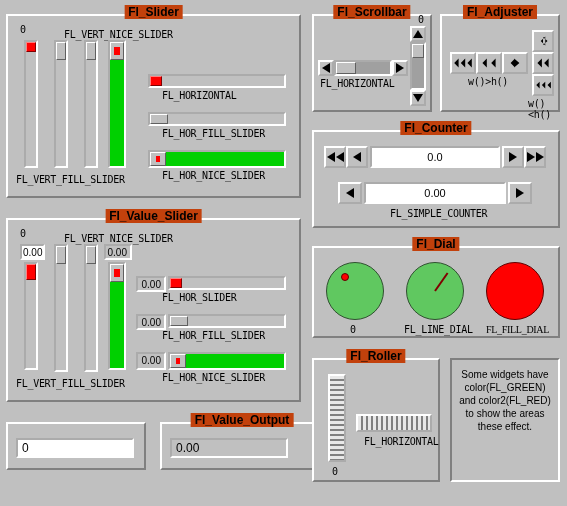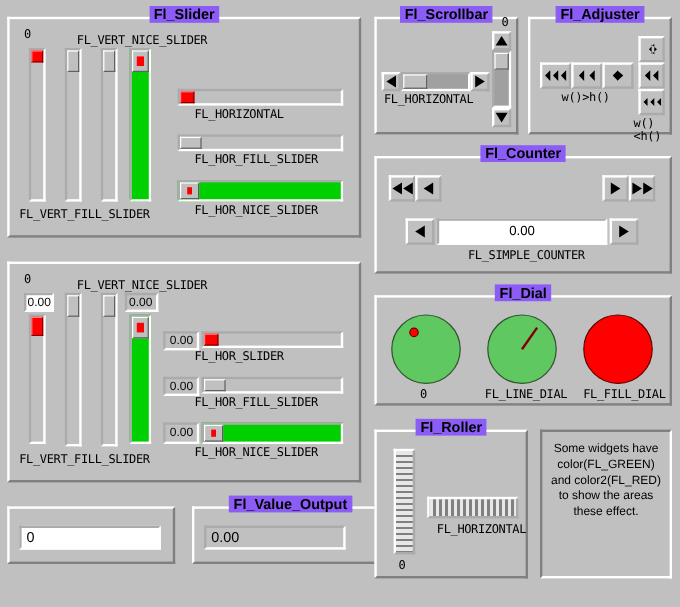--- a/index.html
+++ b/index.html
@@ -16,21 +16,21 @@
     position: absolute;
     border: 2px solid;
     border-color: #ffffff #808080 #808080 #ffffff;
     background: #c0c0c0;
   }
   .panel-title {
     position: absolute;
     top: -11px;
     left: 50%;
     transform: translateX(-50%);
-    background: #8b5cf6;
+    background: #c2410c;
     padding: 0 4px;
     font-weight: bold;
     font-size: 12px;
     white-space: nowrap;
   }
   .smalllabel {
     font-size: 10px;
     font-family: monospace;
     letter-spacing: -0.3px;
     position: absolute;
@@ -214,20 +214,21 @@
 
   <div class="hslider nice" style="left:140px; top:134px; width:138px; height:18px;">
     <div class="thumb" style="left:0;">
         <div class="nicehandle" style="left:5px;width:4px;"></div>
       </div>
   </div>
   <span class="smalllabel" style="left:154px; top:154px;">FL_HOR_NICE_SLIDER</span>
 </div>
 
 <div class="panel" style="left:6px; top:218px; width:295px; height:184px;">
+  <div class="panel-title">Fl_Value_Slider</div>
   <span class="toplabel" style="left:12px; top:8px;">0</span>
   <span class="smalllabel" style="left:56px; top:13px;">FL_VERT_NICE_SLIDER</span>
 
   <div class="valbox" style="left:12px; top:24px; width:25px; height:16px;">0.00</div>
   <div class="valbox gray" style="left:96px; top:24px; width:28px; height:16px;">0.00</div>
 
   <div class="vslider" style="left:16px; top:42px; height:108px;">
     <div class="redthumb" style="top:0; height:16px;"></div>
   </div>
   <div class="vslider" style="left:46px; top:24px; height:128px;">
@@ -343,20 +344,21 @@
 
   <div class="btn" style="left:10px; top:14px; width:22px; height:22px;">
       <div class="dbl">
         <div class="arrow-left"></div>
         <div class="arrow-left"></div>
       </div>
     </div>
   <div class="btn" style="left:32px; top:14px; width:22px; height:22px;">
       <div class="arrow-left"></div>
     </div>
+  <div class="counterdisp" style="left:56px; top:14px; width:130px; height:22px;">0.0</div>
   <div class="btn" style="left:188px; top:14px; width:22px; height:22px;">
       <div class="arrow-right"></div>
     </div>
   <div class="btn" style="left:210px; top:14px; width:22px; height:22px;">
       <div class="dbl">
         <div class="arrow-right"></div>
         <div class="arrow-right"></div>
       </div>
     </div>
 
@@ -374,21 +376,21 @@
   <div class="panel-title">Fl_Dial</div>
   <div class="dial" style="left:12px; top:14px; width:58px; height:58px;">
     <div class="dot" style="left:14px; top:10px;"></div>
   </div>
   <span class="smalllabel" style="left:36px; top:76px;">0</span>
   <div class="dial" style="left:92px; top:14px; width:58px; height:58px;">
     <div class="needle" style="transform:translate(-1px,0) rotate(215deg);"></div>
   </div>
   <span class="smalllabel" style="left:90px; top:76px;">FL_LINE_DIAL</span>
   <div class="dial red" style="left:172px; top:14px; width:58px; height:58px;"></div>
-  <span class="smalllabel" style="left:172px; top:76px;">FL_FILL_DIAL</span>
+  <span class="smalllabel" style="left:172px; top:76px;font-family:Liberation Serif, serif;">FL_FILL_DIAL</span>
 </div>
 
 <div class="panel" style="left:312px; top:358px; width:128px; height:124px;">
   <div class="panel-title">Fl_Roller</div>
   <div class="roller-v" style="left:14px; top:14px; width:18px; height:88px;"></div>
   <span class="toplabel" style="left:18px; top:106px;">0</span>
   <div class="roller-h" style="left:42px; top:54px; width:76px; height:18px;"></div>
   <span class="smalllabel" style="left:50px; top:76px;">FL_HORIZONTAL</span>
 </div>
 

